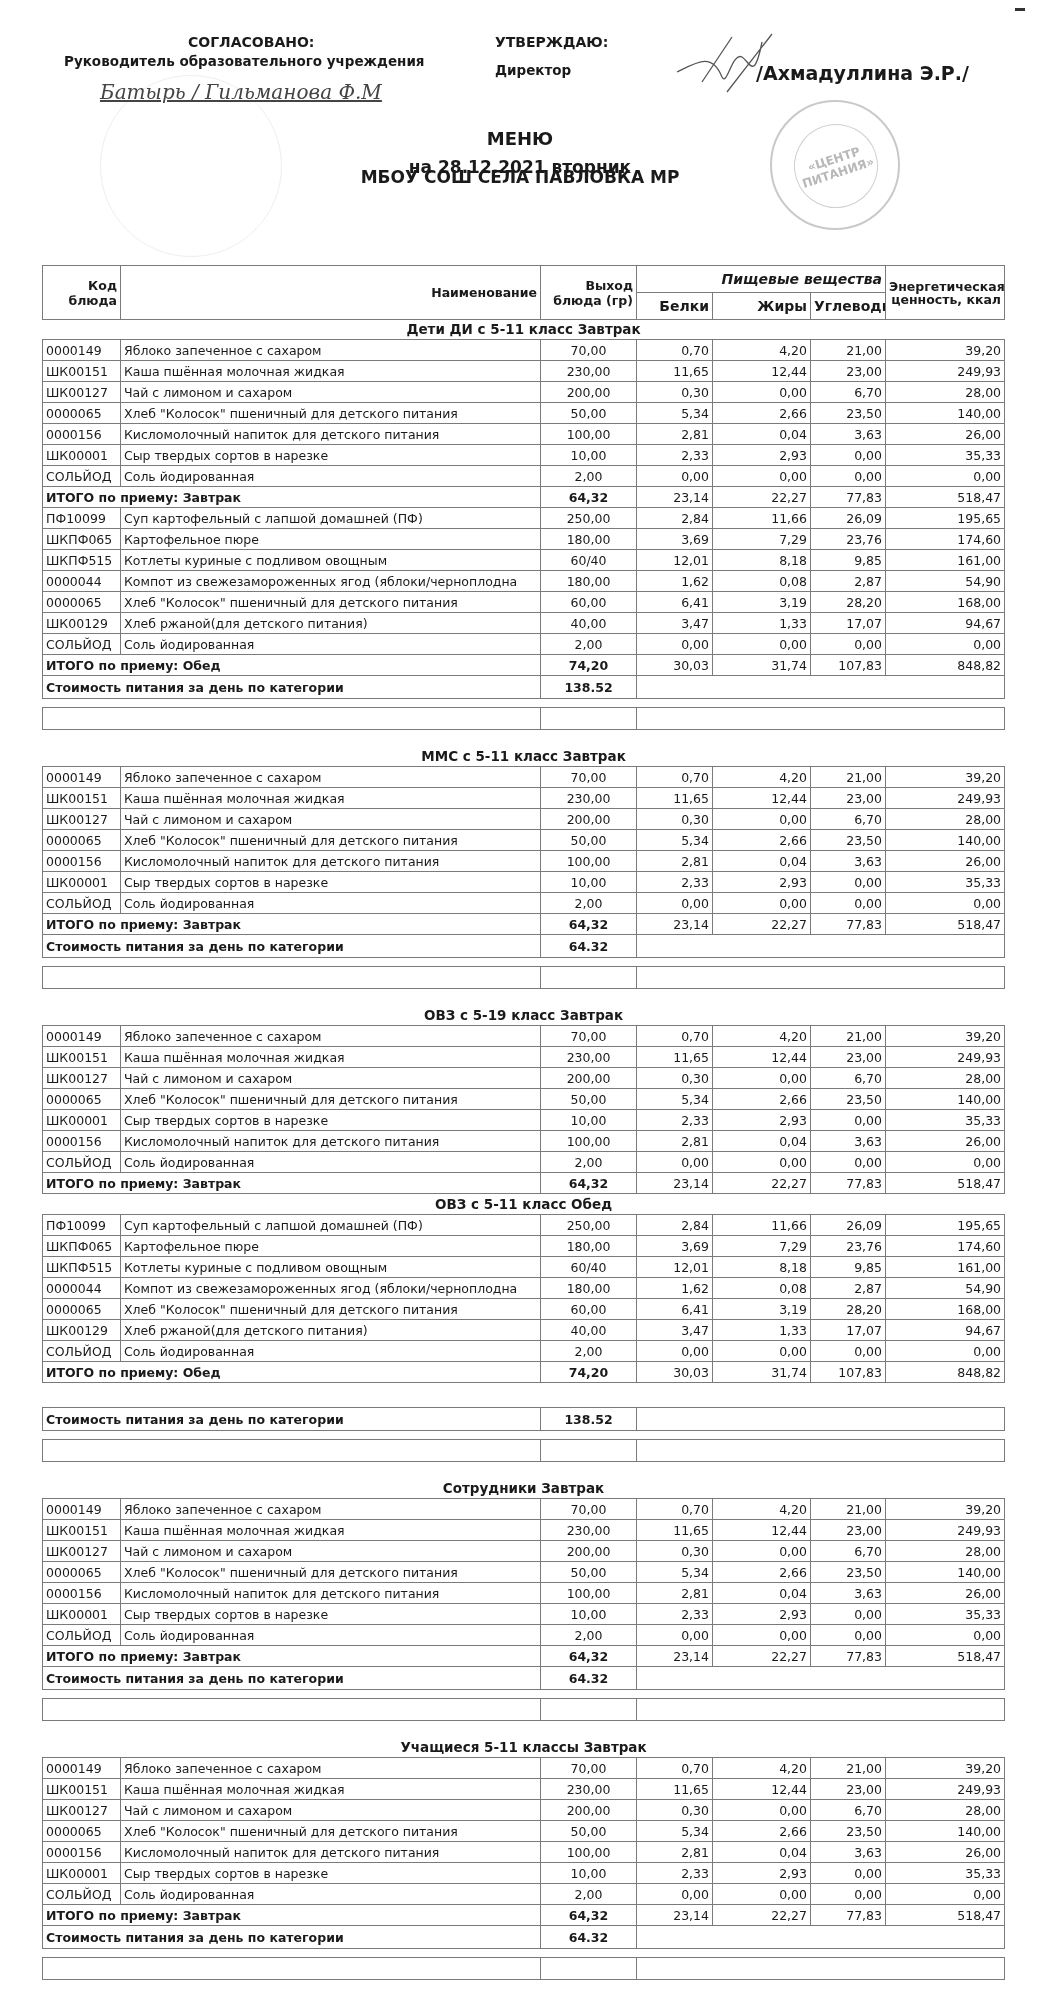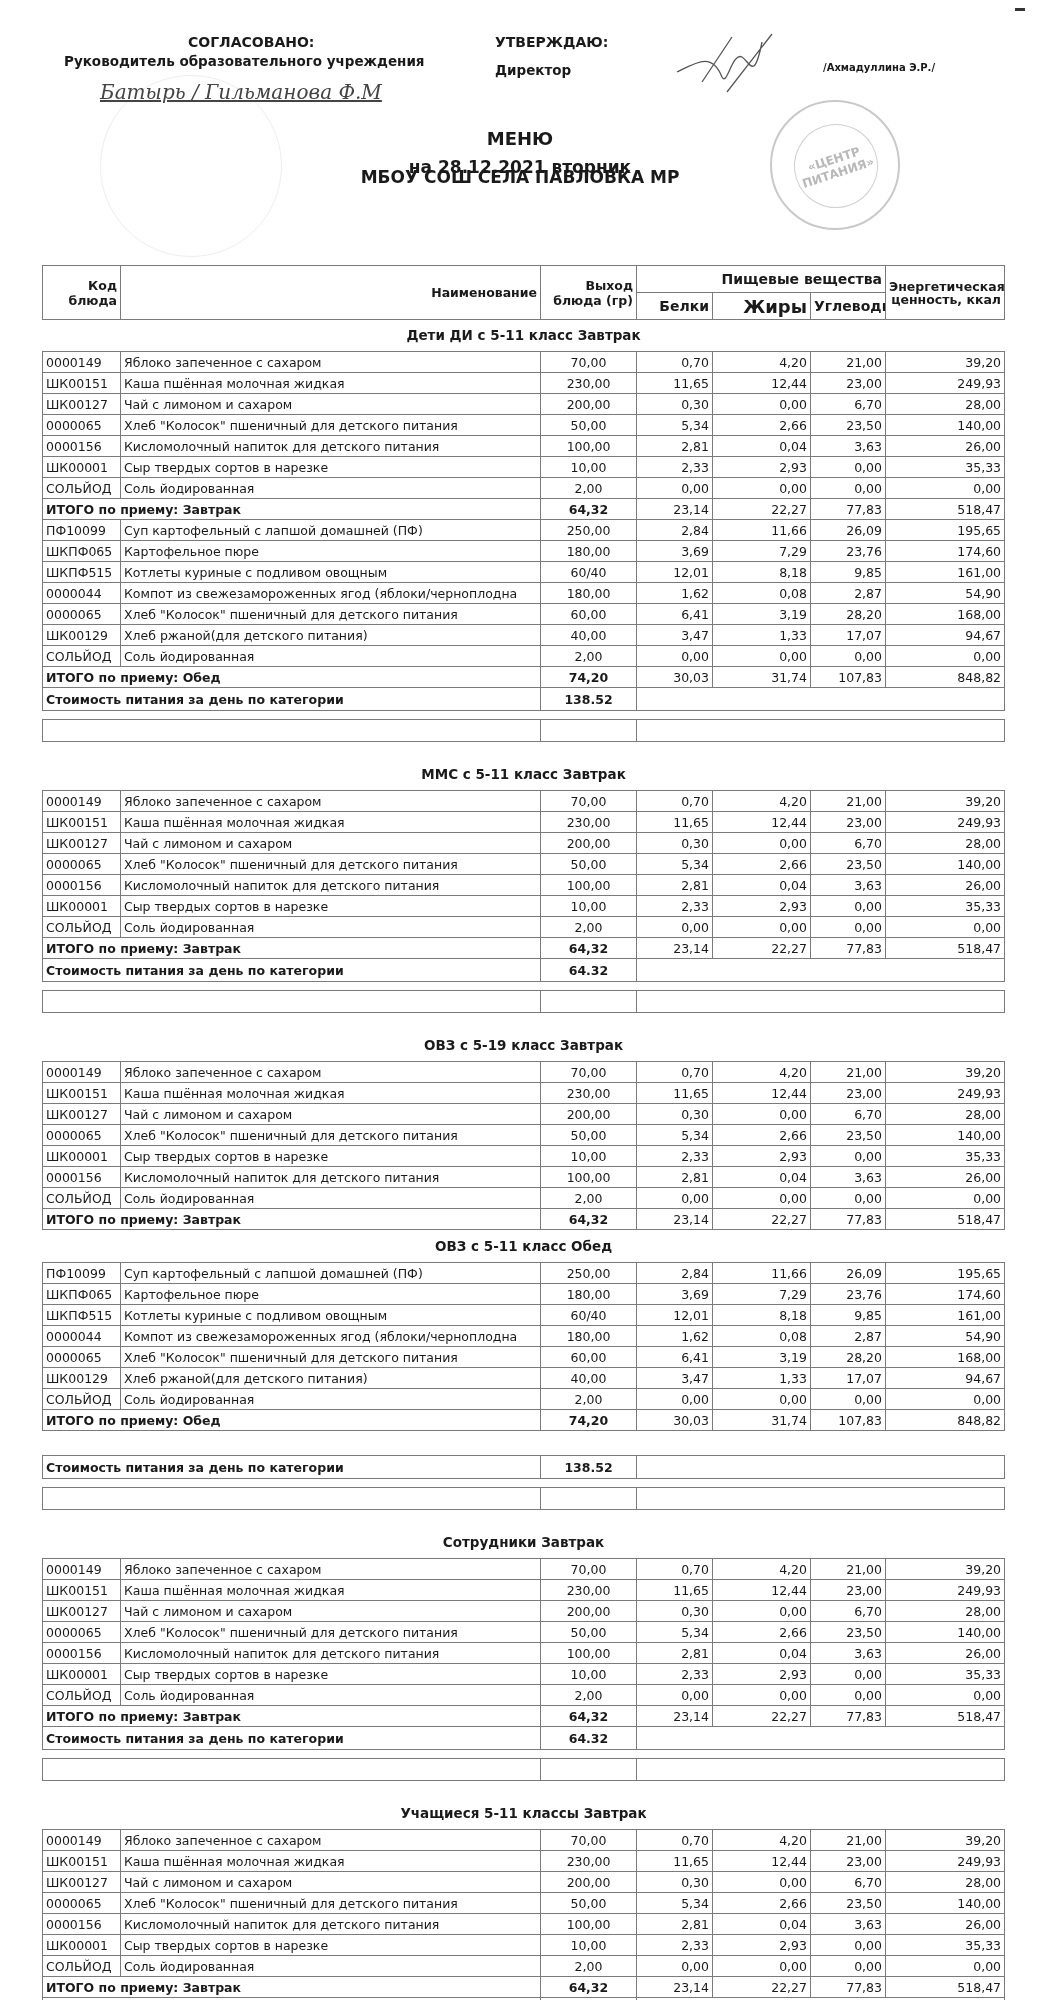--- a/index.html
+++ b/index.html
@@ -19,21 +19,21 @@
   .corner-mark { left:1015px; top:8px; width:10px; height:3px; background:#333; }
 
   table.menu { position:absolute; left:42px; width:962px; border-collapse:collapse; table-layout:fixed; }
   table.menu td, table.menu th { border:1px solid #7a7a7a; padding:0 3px; height:20px; line-height:19px;
        font-size:12.5px; white-space:nowrap; overflow:hidden; }
   col.c-code{width:78px} col.c-name{width:420px} col.c-yield{width:96px}
   col.c-b{width:76px} col.c-z{width:98px} col.c-u{width:75px} col.c-k{width:119px}
   .num { text-align:right; }
   .ctr { text-align:center;margin-top:40px; }
   .bold { font-weight:bold; }
-  tr.sec td { border:none; text-align:center; font-weight:bold; font-size:13.5px; height:32px; }
+  tr.sec td { border:none; text-align:center; font-weight:bold; font-size:13.5px; height:20px; }
   tr.gap td { border:none; height:8px; }
   th { font-weight:bold; text-align:right; font-size:12.5px; line-height:15px !important; }
   th.big { font-size:16px; }
   th.small { font-size:10px; line-height:13px !important; }
   tr.cost td { height:22px; }
   tr.empty td { height:21px; }
   .yield-total { font-size:14px; font-weight:bold; text-align:center; }
 </style>
 </head>
 <body>
@@ -43,21 +43,21 @@
 
 <div class="abs hdr-text" style="left:188px;top:34px;">СОГЛАСОВАНО:</div>
 <div class="abs hdr-text" style="left:64px;top:53px;font-size:13.5px;">Руководитель образовательного учреждения</div>
 <div class="abs sig" style="left:100px;top:80px;text-decoration:underline;">Батырь / Гильманова Ф.М</div>
 
 <div class="abs hdr-text" style="left:495px;top:34px;">УТВЕРЖДАЮ:</div>
 <div class="abs hdr-text" style="left:495px;top:62px;font-size:13.5px;">Директор</div>
 <svg class="abs" style="left:672px;top:32px;" width="110" height="70">
   <path d="M5 40 C 25 30, 40 20, 50 45 C 55 55, 60 20, 70 25 C 78 30, 82 50, 90 10 M 30 50 L 60 5 M 55 60 L 100 2" stroke="#555" fill="none" stroke-width="1.3"></path>
 </svg>
-<div class="abs hdr-text" style="left:823px;top:62px;font-size:10px;">/Ахмадуллина Э.Р./</div>
+<div class="abs hdr-text" style="left:756px;top:62px;font-size:19px;">/Ахмадуллина Э.Р./</div>
 
 <div class="abs stamp">
   <div class="inner">«ЦЕНТР ПИТАНИЯ»</div>
 </div>
 
 <div class="abs title" style="top:128px;font-size:18px;">МЕНЮ</div>
 <div class="abs title" style="top:157px;font-size:17px;">на 28.12.2021  вторник</div>
 <div class="abs title" style="top:167px;font-size:17px;">МБОУ СОШ СЕЛА ПАВЛОВКА МР</div>
 
 <table class="menu" style="top:265px;">
@@ -68,26 +68,26 @@
       <col class="c-b">
       <col class="c-z">
       <col class="c-u">
       <col class="c-k">
     </colgroup>
   <tbody>
       <tr>
     <th rowspan="2" style="height:52px;white-space:normal;">Код блюда</th>
     <th rowspan="2" class="big">Наименование</th>
     <th rowspan="2" style="white-space:normal;">Выход блюда (гр)</th>
-    <th colspan="3" style="font-size:14px;height:26px;">Пищевые вещества</th>
+    <th colspan="3" style="font-size:14px;height:26px;font-style:italic;">Пищевые вещества</th>
     <th rowspan="2" class="small" style="white-space:normal;">Энергетическая ценность, ккал</th>
   </tr>
   <tr>
     <th style="font-size:14px;height:26px;">Белки</th>
-    <th style="font-size:18px;">Жиры</th>
+    <th style="font-size:14px;">Жиры</th>
     <th style="font-size:14px;">Углеводы</th>
   </tr>
 </tbody>
   </table>
 
 <table class="menu" id="menu-body" style="top:319px;">
   <colgroup>
       <col class="c-code">
       <col class="c-name">
       <col class="c-yield">

